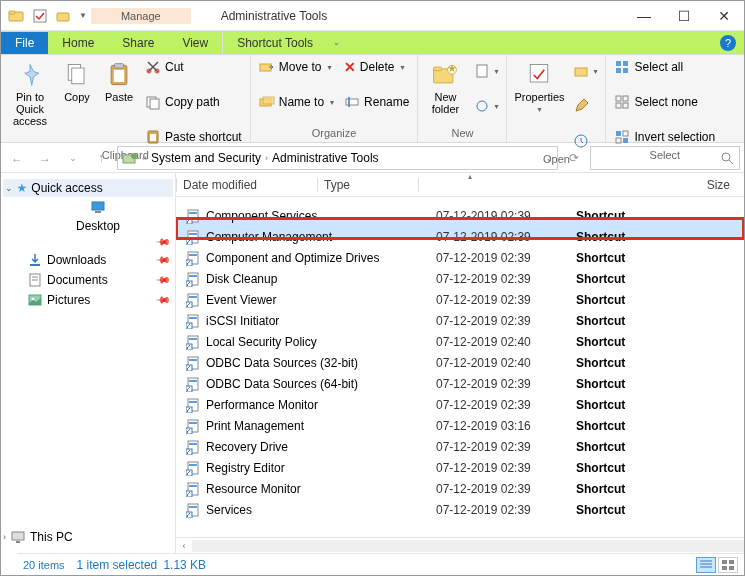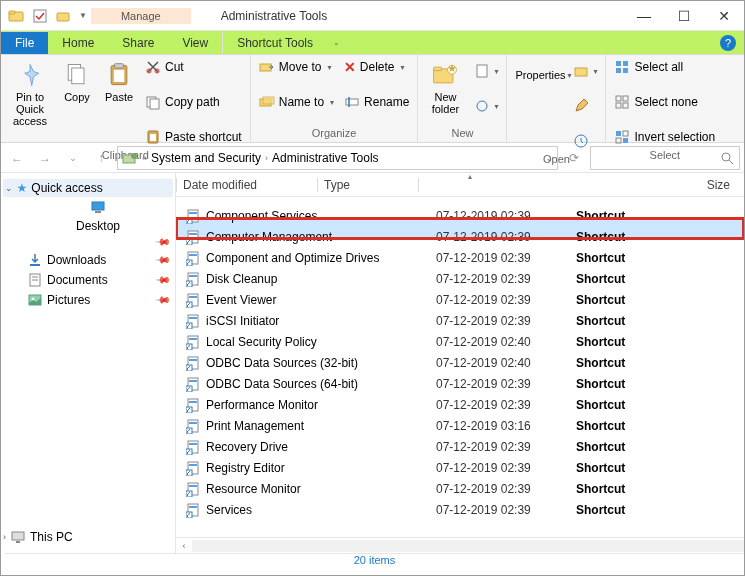--- a/index.html
+++ b/index.html
@@ -26,21 +26,21 @@
 .ribbon { height: 88px; background: #f5f5f5; border-bottom: 1px solid #d9d9d9; display: flex; }
 .group { border-right: 1px solid #e0e0e0; display: flex; flex-direction: column; padding: 2px 4px 0 4px; }
 .group-body { flex: 1; display: flex; align-items: flex-start; gap: 2px; }
 .group-label { text-align: center; font-size: 11px; color: #666; padding: 2px 0 3px 0; }
 .big-btn { display: flex; flex-direction: column; align-items: center; justify-content: flex-start; width: 50px; padding: 4px 2px; gap: 2px; }
 .big-btn .lbl { font-size: 11px; text-align: center; line-height: 1.1; }
 .icon32 { width: 28px; height: 28px; }
 .small-list { display: flex; flex-direction: column; gap: 15px; }
 .small-btn { display: flex; align-items: center; gap: 4px; padding: 2px 4px; font-size: 11px; white-space: nowrap; }
 .icon16 { width: 16px; height: 16px; flex-shrink: 0; }
-.props-stack { display: flex; flex-direction: row; align-items: center; }
+.props-stack { display: flex; flex-direction: column; align-items: center; }
 
 
 .addr-row { height: 30px; display: flex; align-items: center; padding: 2px 4px; gap: 4px; border-bottom: 1px solid #e5e5e5; }
 .nav-btn { width: 24px; height: 24px; display: flex; align-items: center; justify-content: center; color: #999; border-radius: 2px; }
 .addr-bar { flex: 1; height: 24px; border: 1px solid #ccc; display: flex; align-items: center; padding: 0 4px; gap: 4px; }
 .crumb { display: flex; align-items: center; gap: 2px; font-size: 12px; }
 .crumb-sep { color: #777; font-size: 9px; }
 .search-box { width: 150px; height: 24px; border: 1px solid #ccc; display: flex; align-items: center; padding: 0 4px; color: #888; }
 
 
@@ -69,21 +69,21 @@
 .cell-name { width: 256px; display: flex; align-items: center; gap: 4px; padding-left: 6px; }
 .cell-date { width: 140px; color: #333; }
 .cell-type { width: 100px; font-weight: bold; }
 .file-icon { width: 16px; height: 16px; flex-shrink: 0; }
 
 .hscroll-ind { height: 16px; border-top: 1px solid #e5e5e5; display: flex; align-items: center; }
 .hscroll-left { width: 16px; text-align: center; color: #666; font-size: 9px; }
 .hscroll-track { flex: 1; height: 12px; background: #f0f0f0; position: relative; }
 
 
-.status-bar { height: 22px; border-top: 1px solid #e5e5e5; display: flex; align-items: center; padding: 0 6px; gap: 12px; position: absolute; bottom: 0; left: 4px; right: 0; flex-direction: column; }
+.status-bar { height: 22px; border-top: 1px solid #e5e5e5; display: flex; align-items: center; padding: 0 6px; gap: 12px; position: absolute; bottom: 0; left: 16px; right: 0; }
 .status-text { font-size: 11px; color: #1979ca; }
 .view-toggles { margin-left: auto; display: flex; gap: 2px; }
 .vt { width: 20px; height: 16px; border: 1px solid #ccc; display: flex; align-items: center; justify-content: center; }
 .vt.active { background: #cde6ff; border-color: #5aa0e0; }
 
 svg { display: block; }
 </style>
 </head>
 <body>
 

